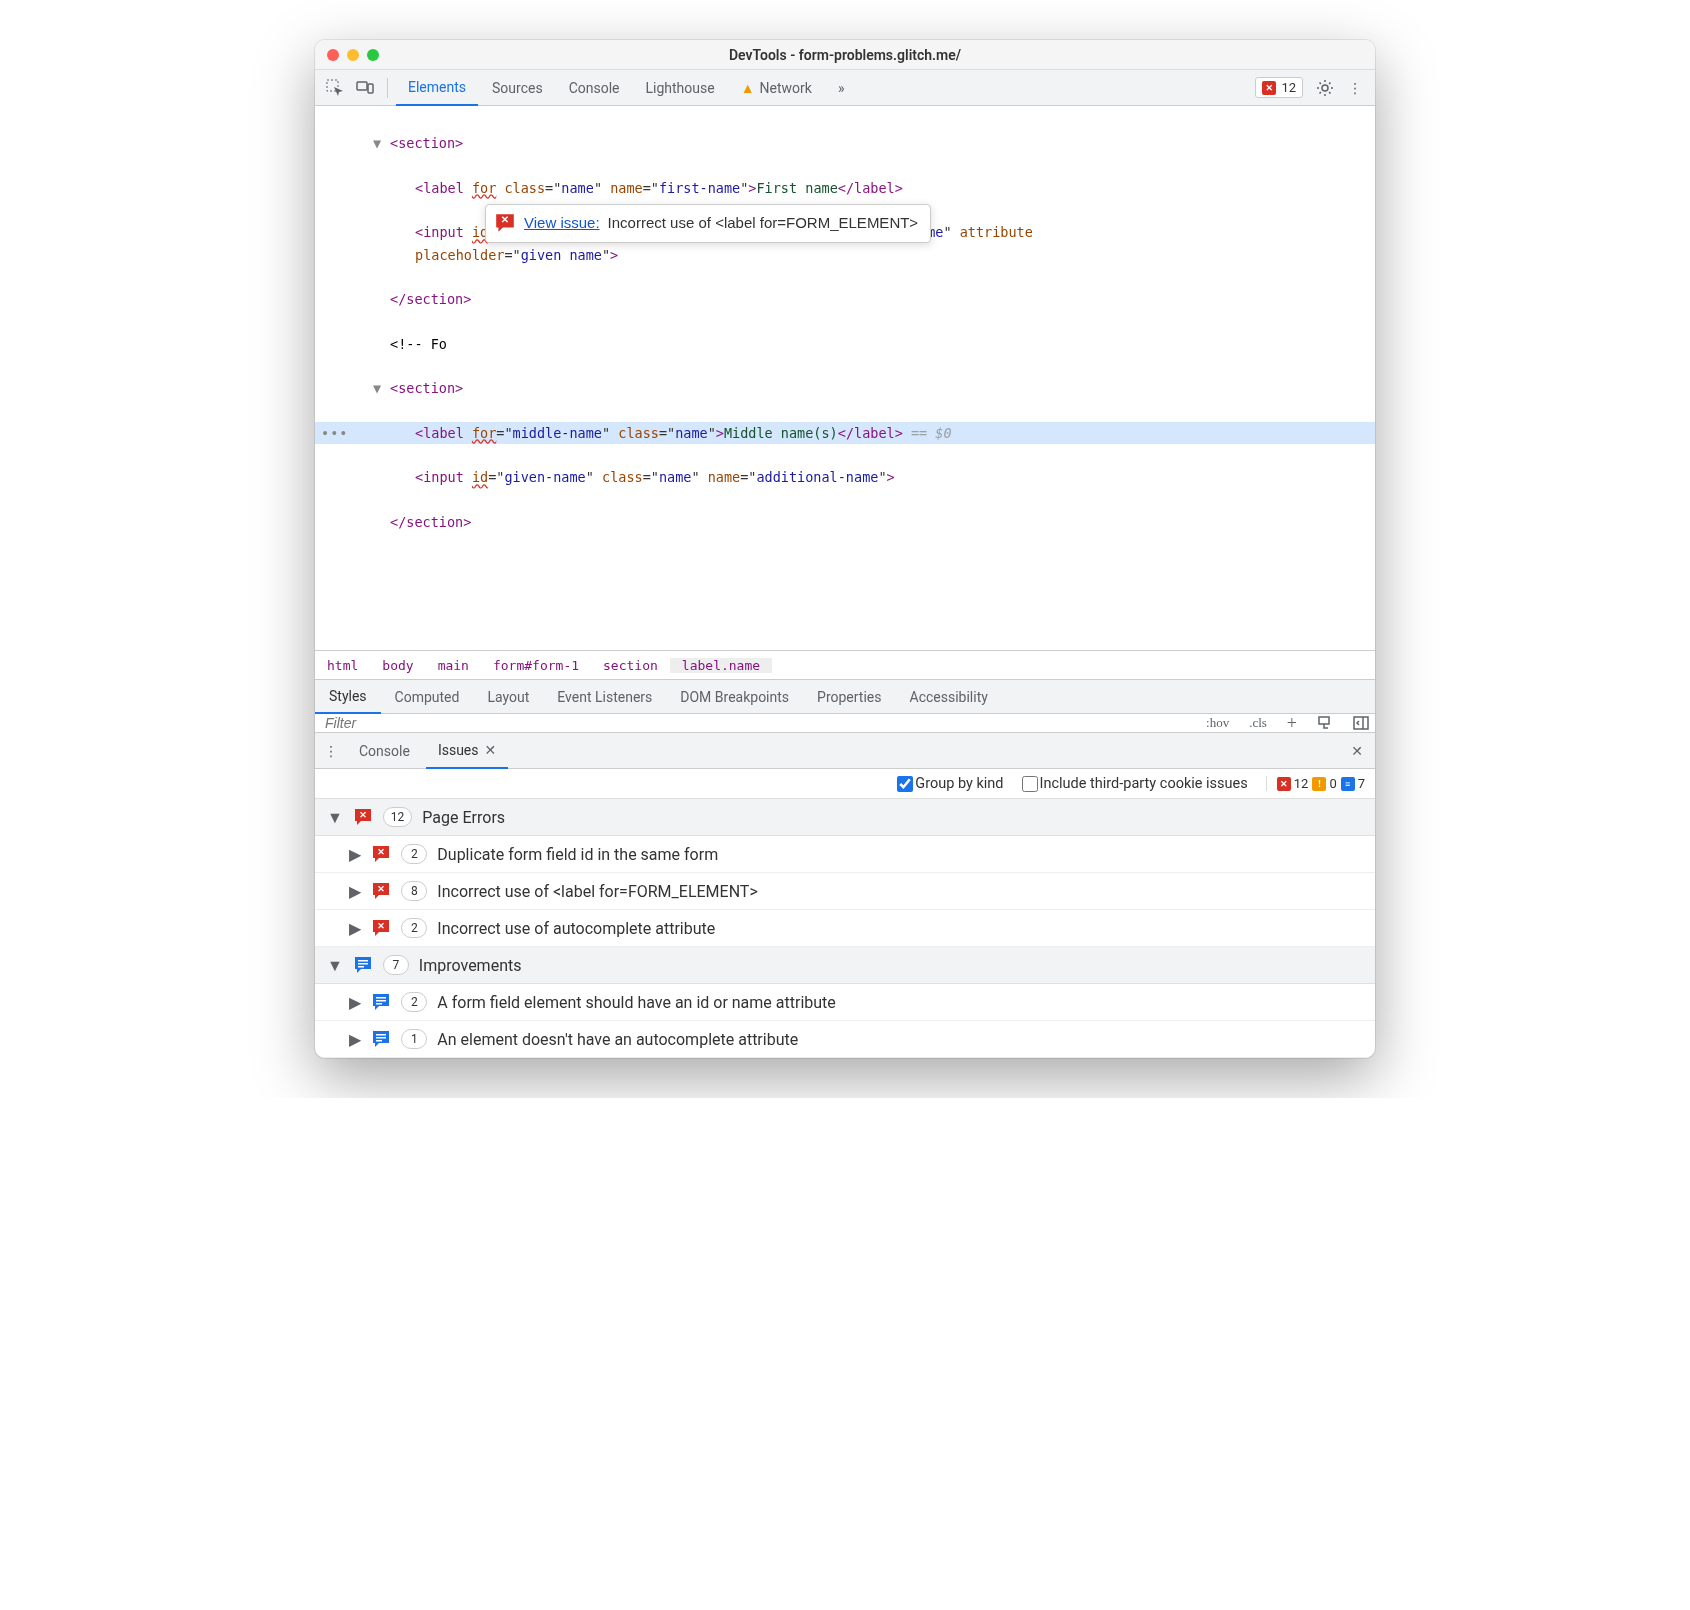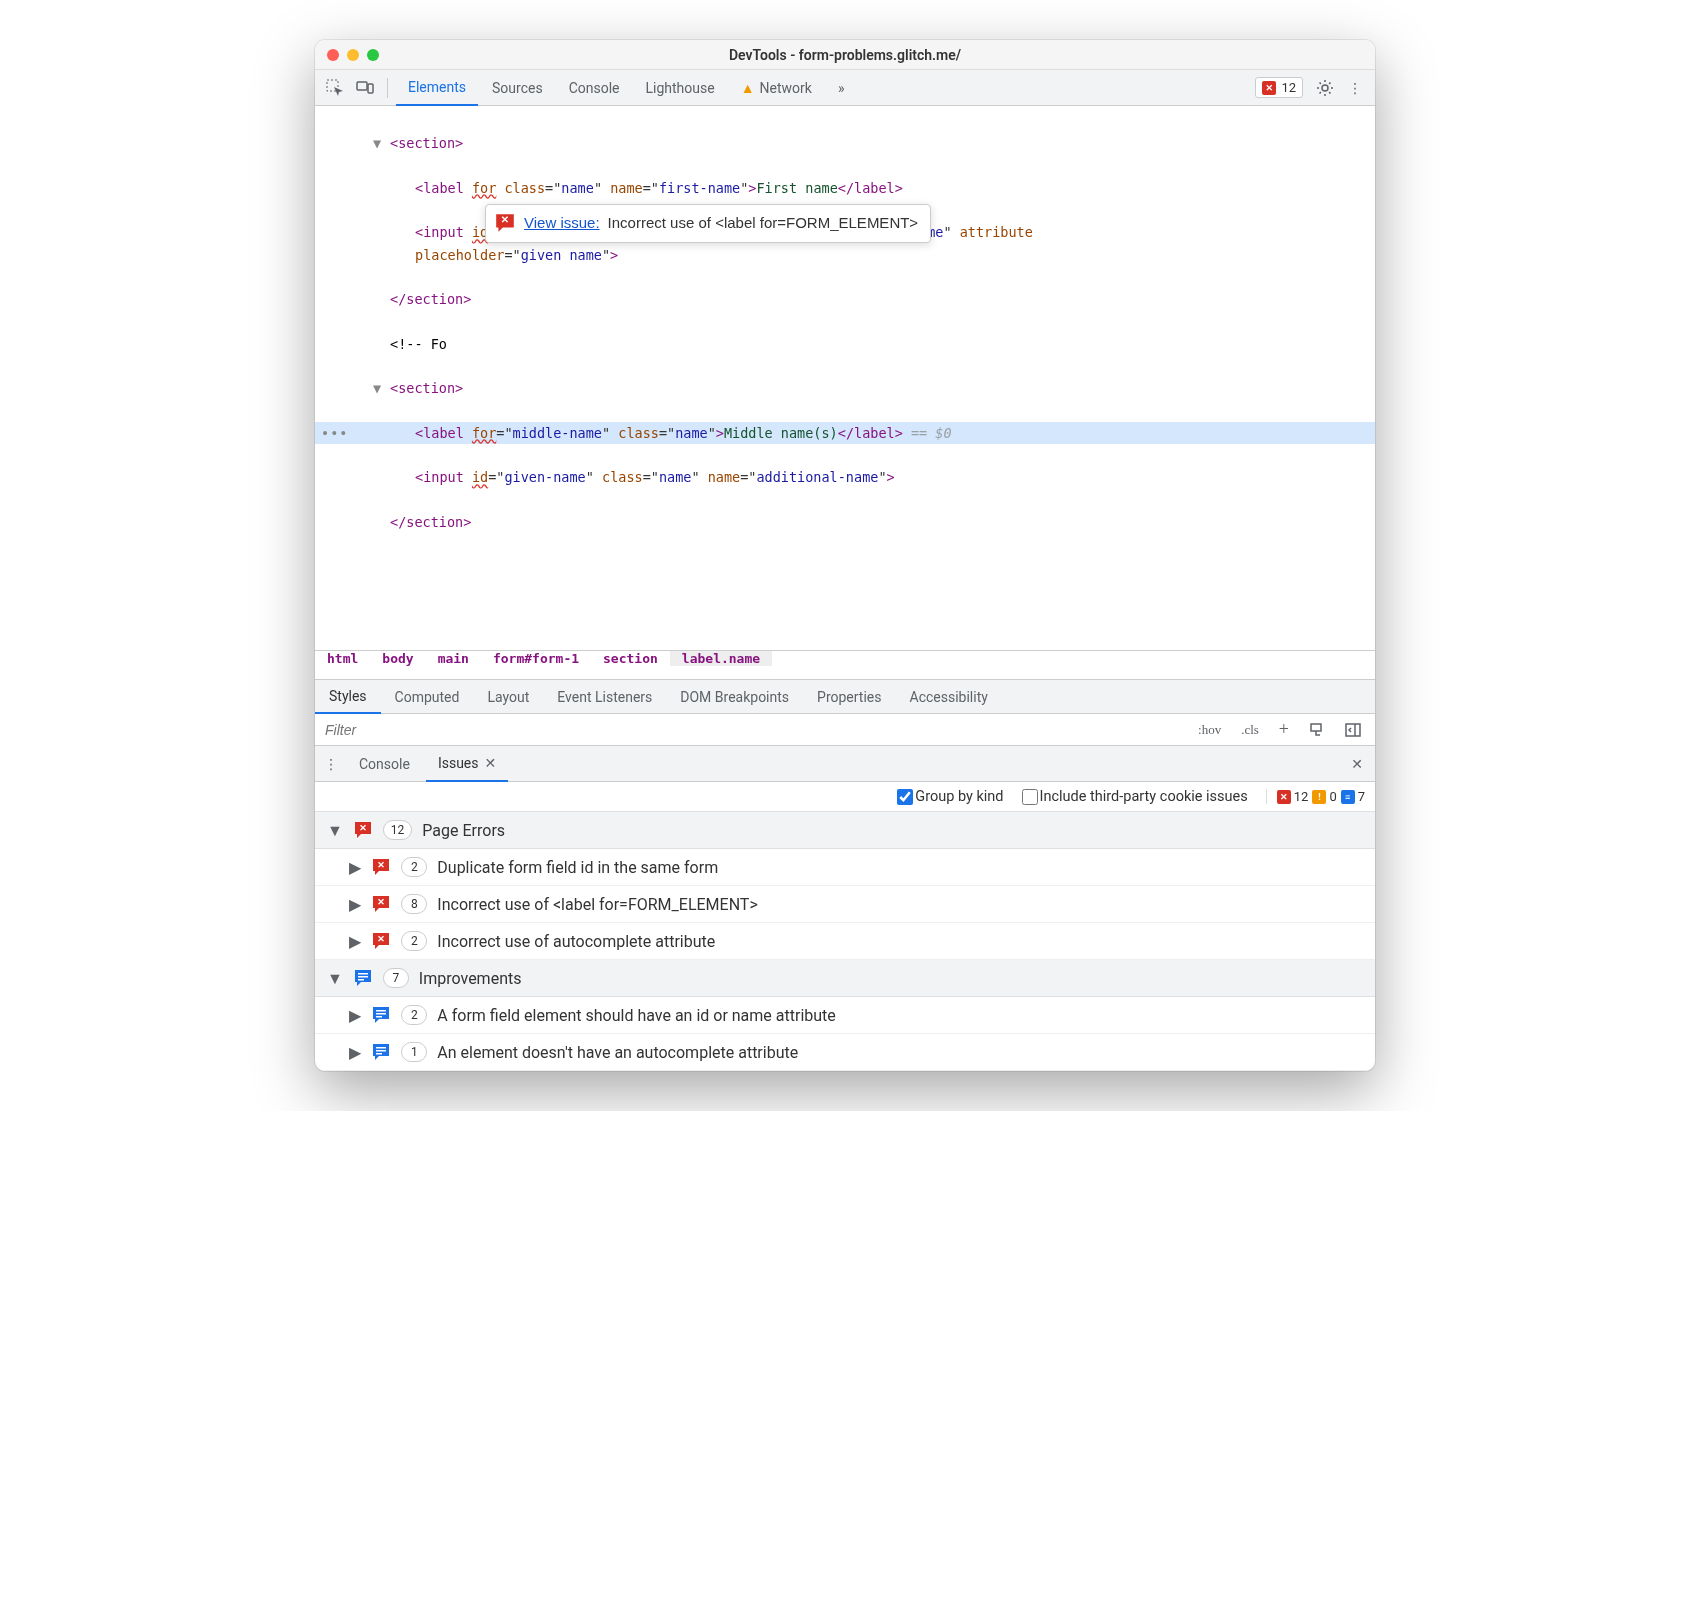--- a/index.html
+++ b/index.html
@@ -99,43 +99,41 @@
   .tooltip a { color:#1155cc; text-decoration:underline; }
   
   .breadcrumbs {
     display:flex;
     border-top:1px solid #ccc;
     border-bottom:1px solid #ccc;
     background:#fff;
     font-family: Menlo, Monaco, monospace;
     font-size:13px;
     height: 30px;
-    align-items:flex-start;
-    font-weight:bold;
+    align-items:center;
   }
   .breadcrumbs .crumb { padding:0 12px; display:flex; align-items:center; color:#881280; cursor:pointer; }
   .breadcrumbs .crumb.sel { background:#eee; }
   
   .subtabs {
     display:flex;
     background:#f1f3f4;
     border-bottom:1px solid #ccc;
     height:34px;
     align-items:stretch;
   }
   .subtabs .tab { padding:0 14px; display:flex; align-items:center; color:#5f6368; cursor:pointer; font-size:14px;}
   .subtabs .tab.active { color:#333; border-bottom:2px solid #1a73e8; margin-bottom:-1px;}
   
   .filterrow {
     display:flex;
     align-items:center;
     border-bottom:1px solid #ccc;
-    height:32px;
+    height:19px;
     gap:8px;
-    padding-right:8px;
   }
   .filterrow input { flex:1; border:none; padding:0 10px; font-size:14px; outline:none; font-style:italic; color:#666; background:transparent;}
   .filterrow .tbtn { font-family:Liberation Serif, serif; font-size:13px; color:#5f6368; padding:0 6px; cursor:pointer;}
   
   .drawer {}
   .drawer-tabs {
     display:flex;
     align-items:center;
     background:#f1f3f4;
     border-bottom:1px solid #ccc;

